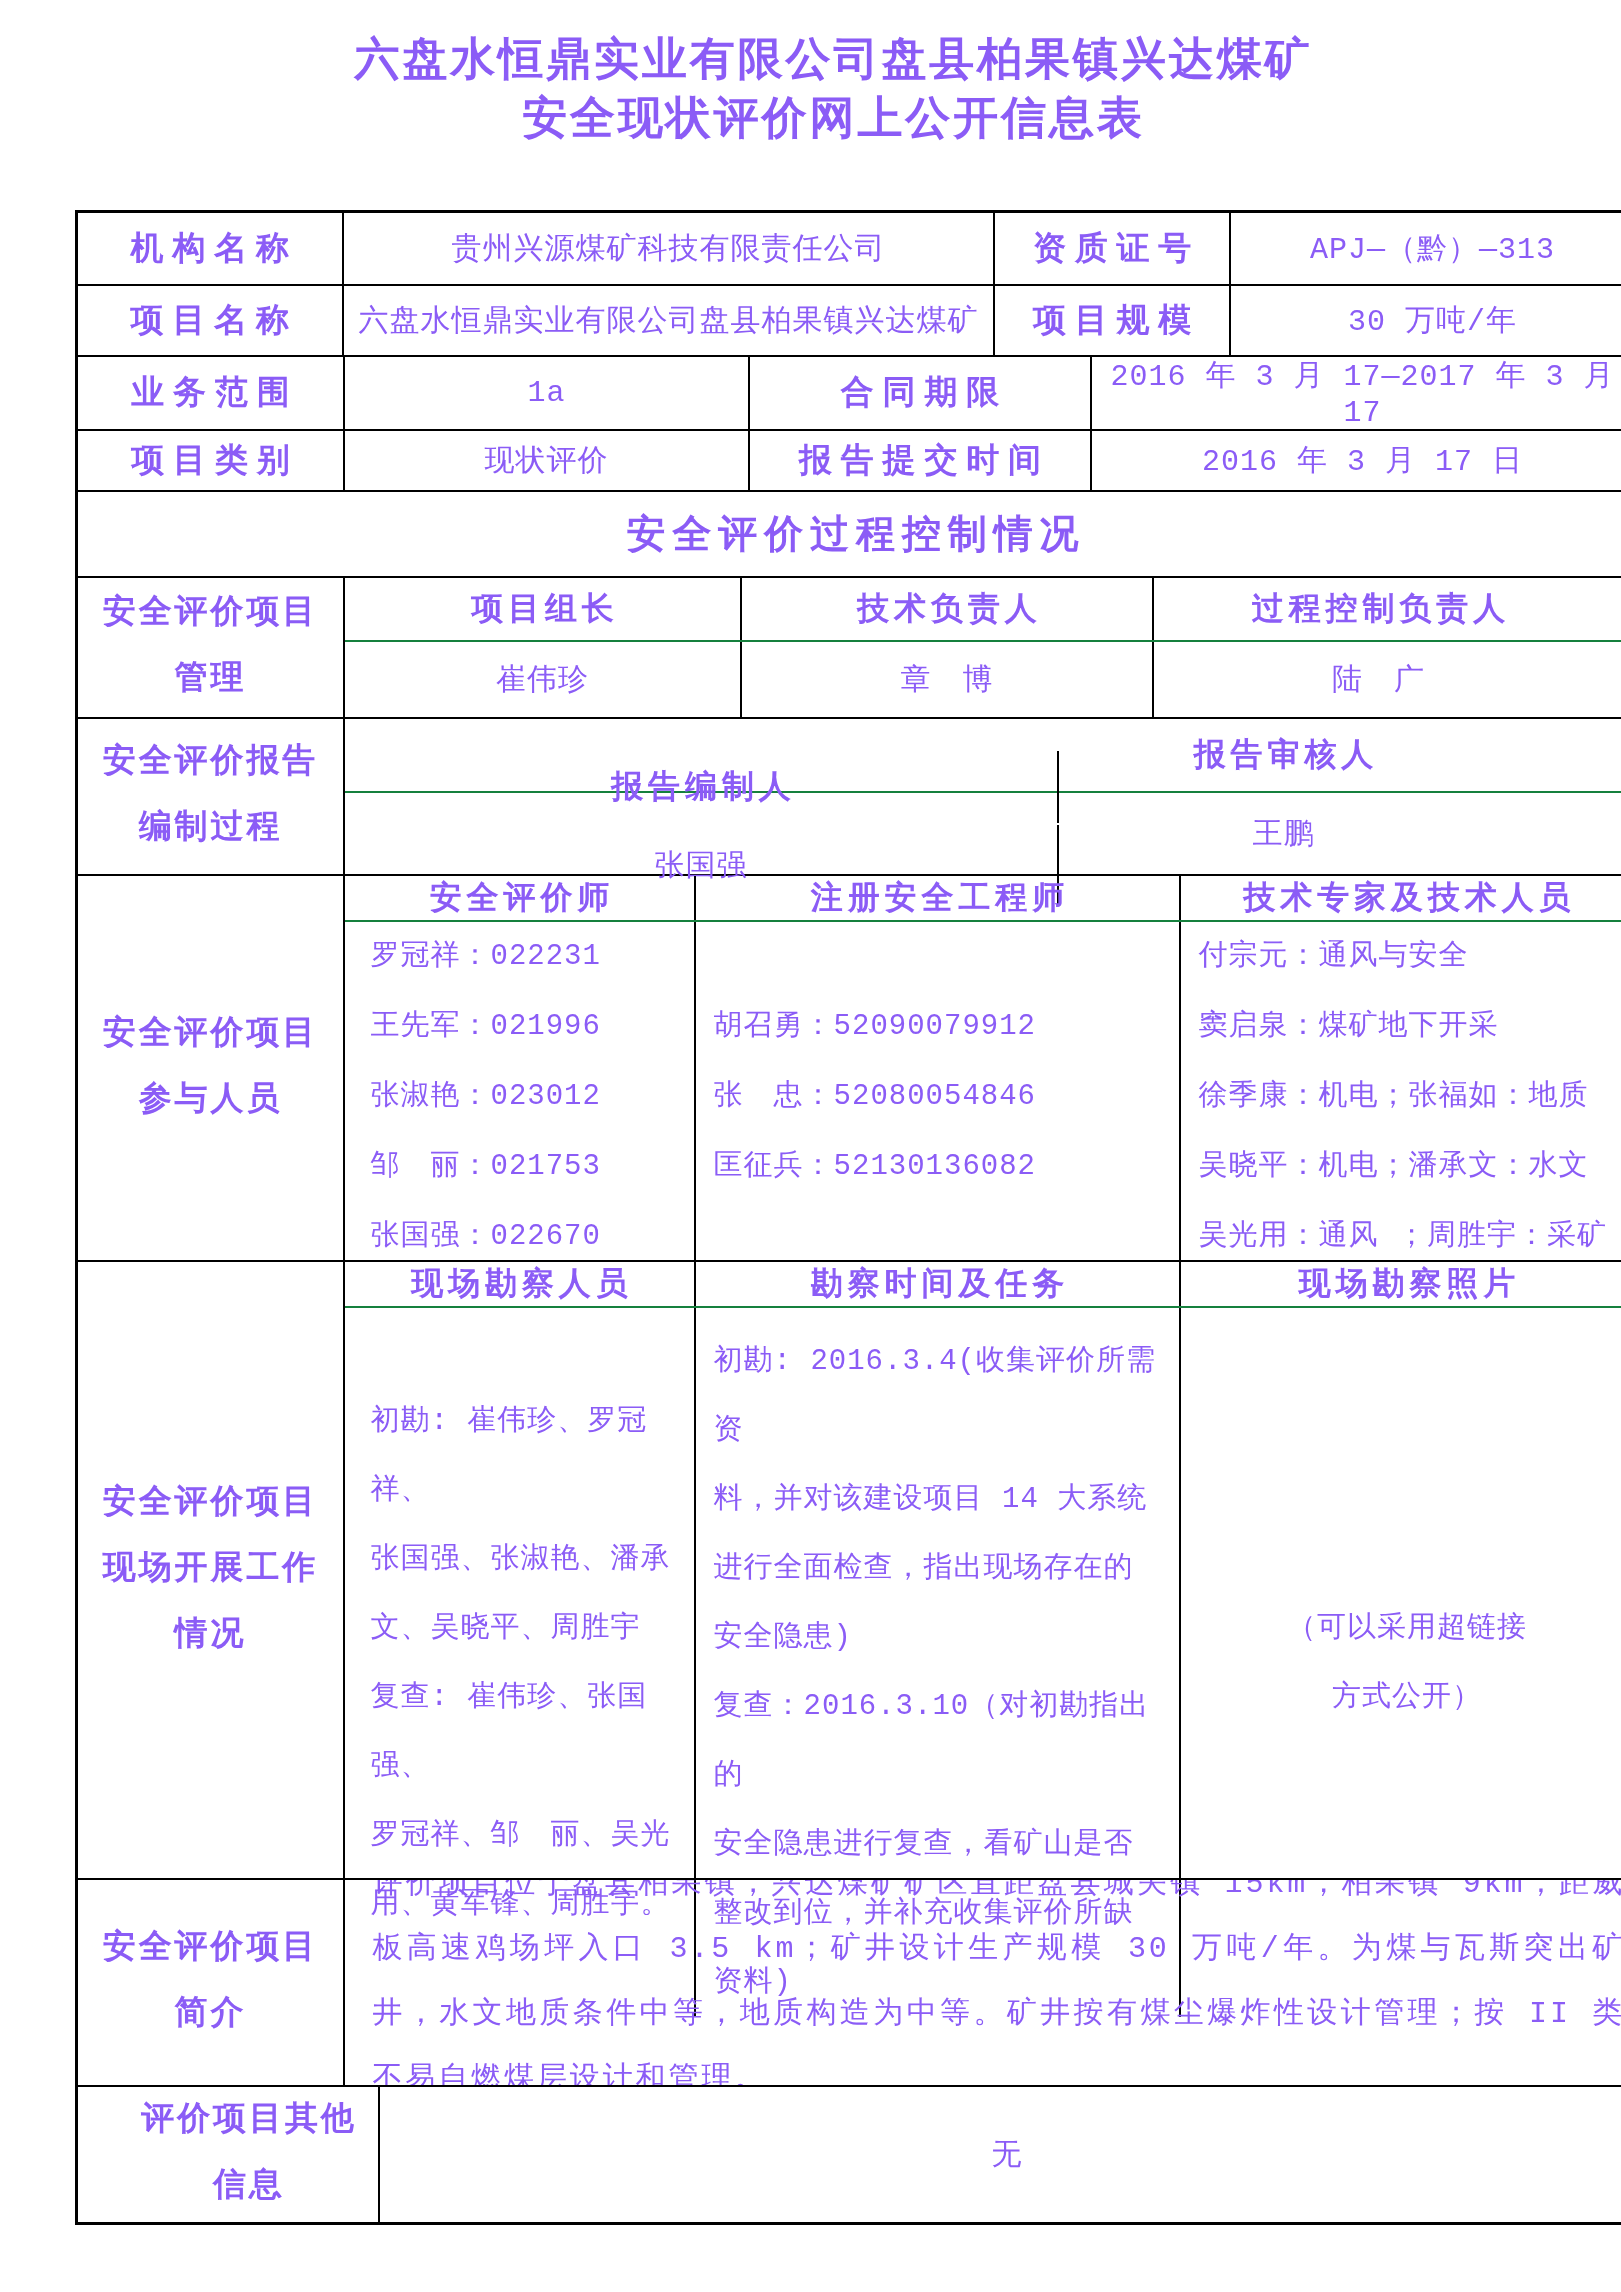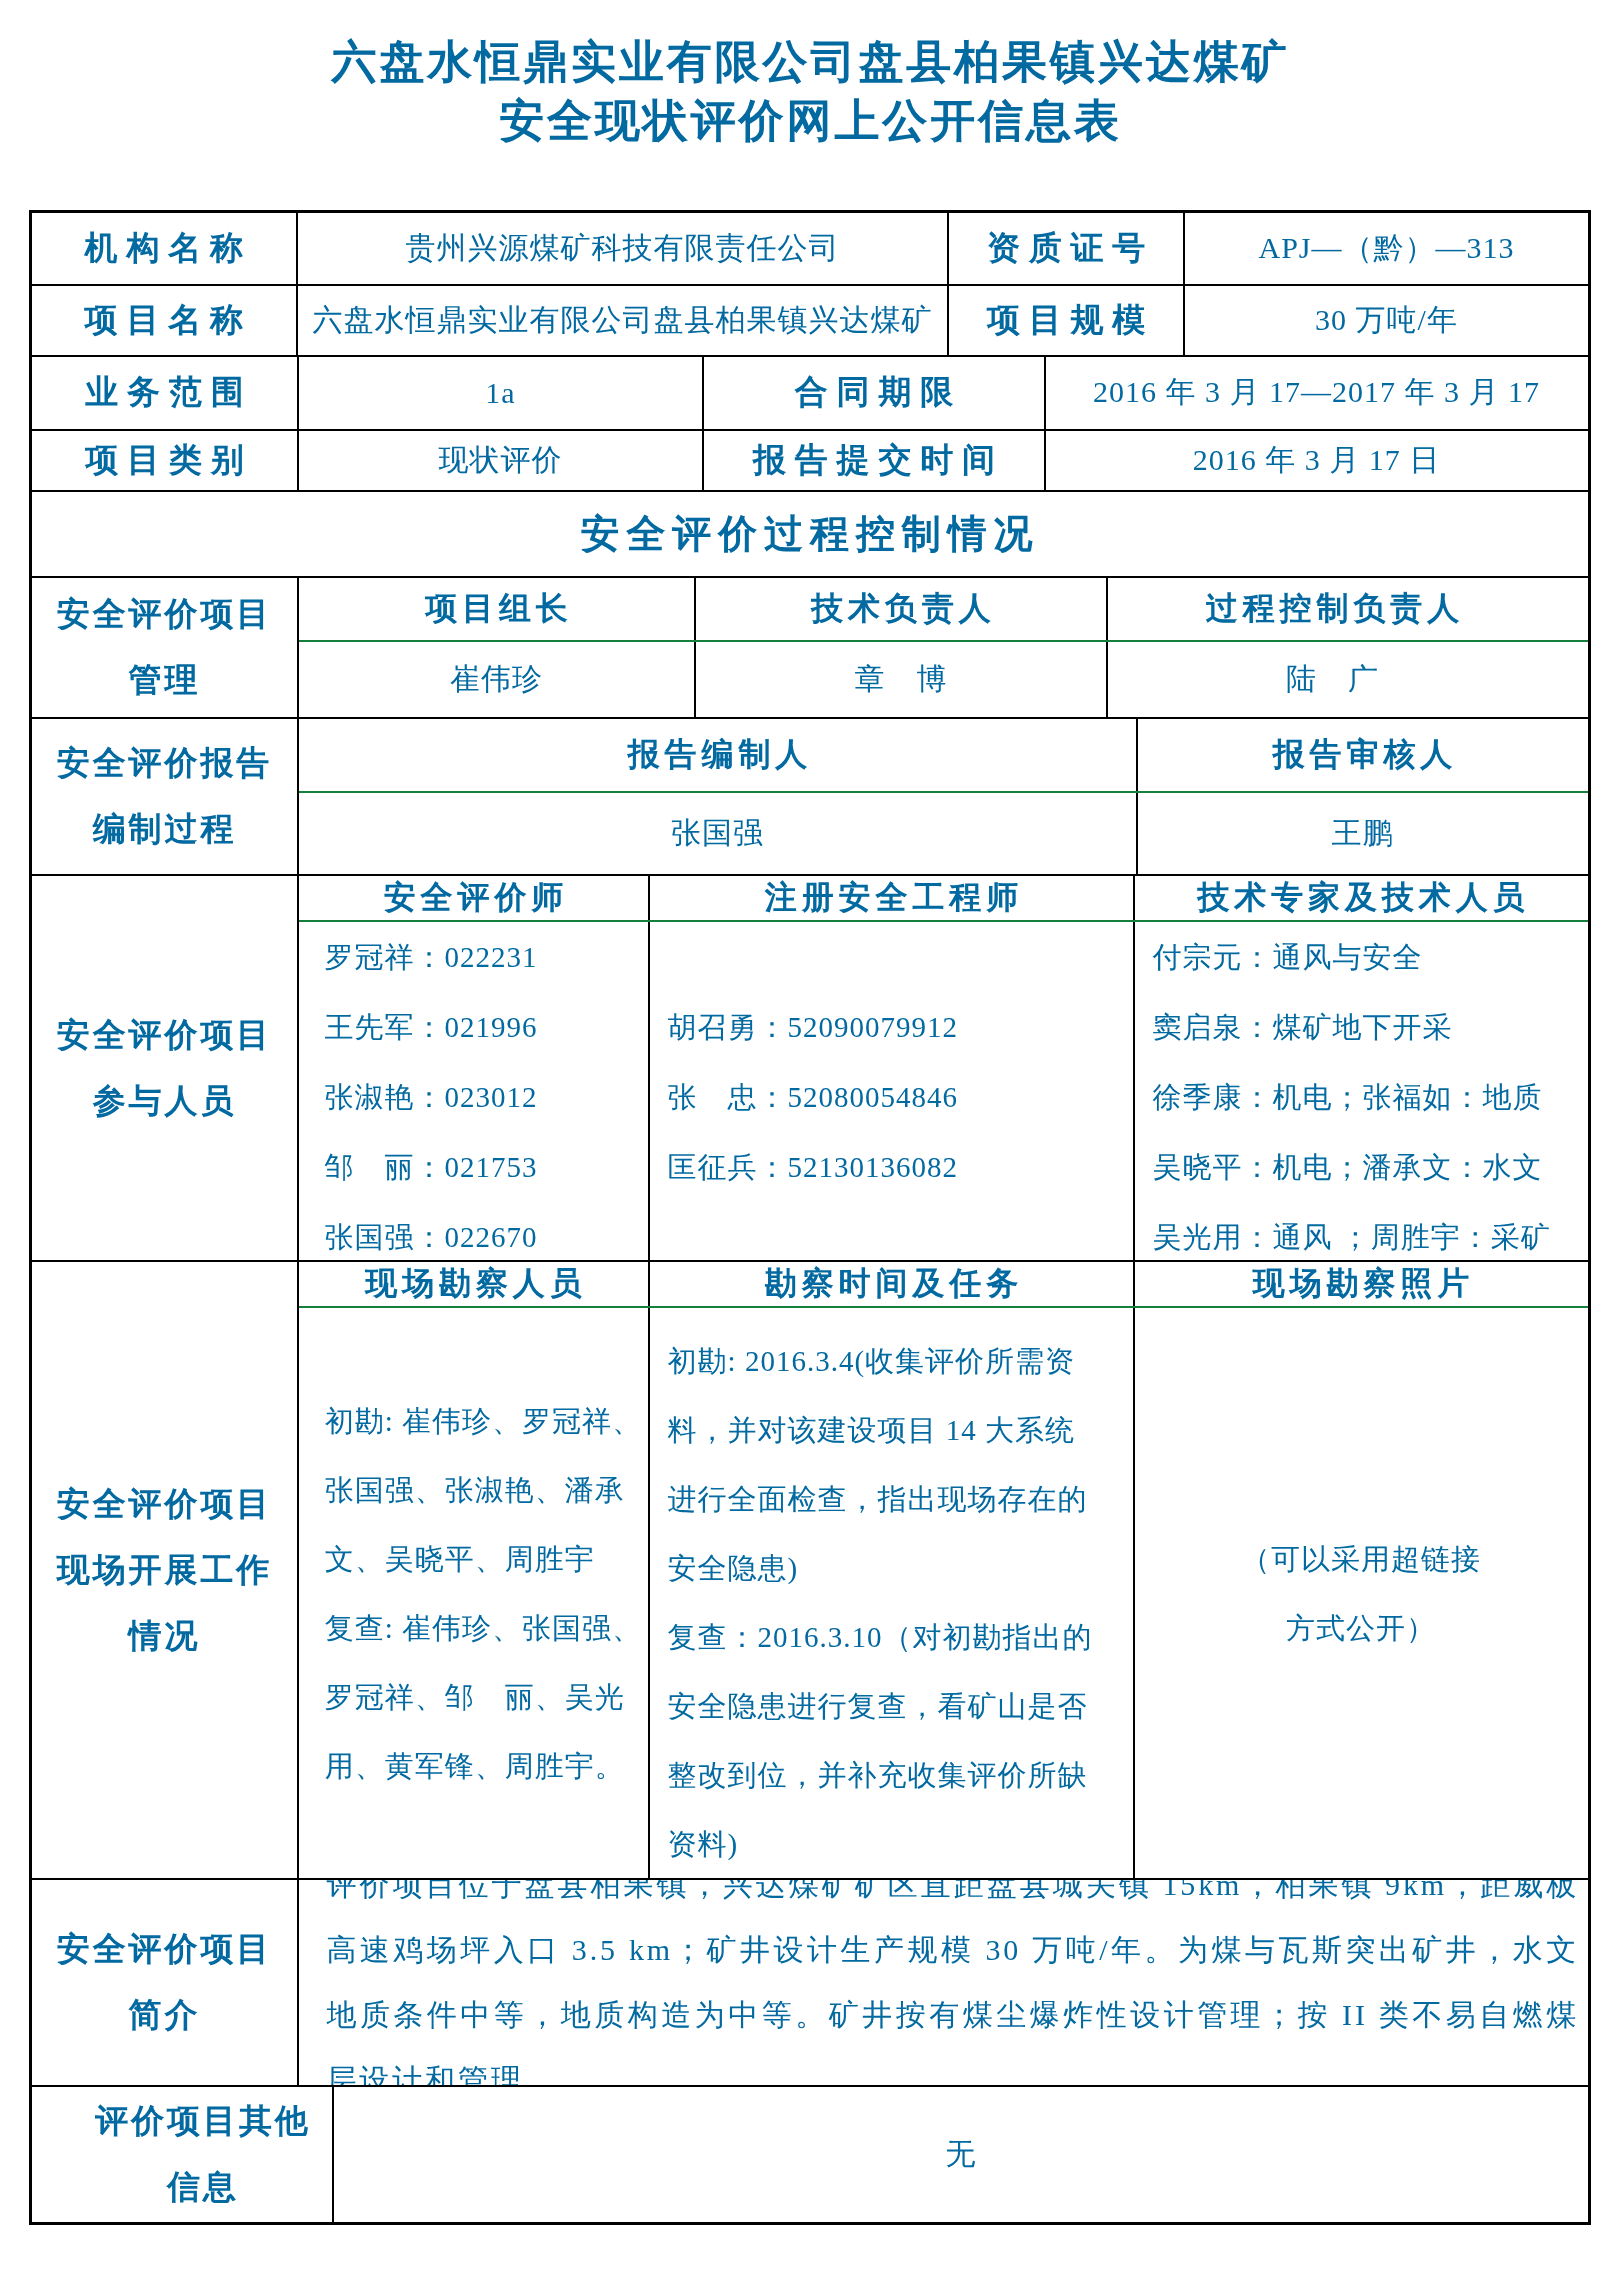--- a/index.html
+++ b/index.html
@@ -1,22 +1,23 @@
 <!DOCTYPE html>
 <html><head>
 <meta charset="utf-8">
 <style>
   * { margin:0; padding:0; box-sizing:border-box; }
   html,body { background:#ffffff; }
   .page {
     position:relative;
     width:1621px; height:2293px;
-    background:#ffffff; color:#0369a1;
-    font-family:Liberation Serif, serif;
+    background:#ffffff; color:#8b5cf6;
+    font-family:Liberation Mono, monospace;
     overflow:hidden;
+    padding-left:46px;
   }
   .title { text-align:center; font-weight:bold; font-size:45px; line-height:55px; letter-spacing:2.9px; }
   .title1 { padding-top:35px; }
   .title2 { margin-top:3.9px; }
 
   .tbl {
     margin:61px 29px 0 29px;
     width:1562px;
     border:3.9px solid #000;
   }
@@ -51,21 +52,21 @@
   .band-g  { height:157px; } .band-g .hrow { height:74px; }
   .band-h  { height:386px; } .band-h .hrow { height:65px; }
   .band-i  { height:618px; } .band-i .hrow { height:72px; }
   .band-j  { height:207px; }
   .band-k  { height:135px; }
 
   
   .w-r1a { width:655px; } .w-r1b { width:237px;text-align:right; } .w-r1c { width:405px; }
   .w-r3a { width:405px; } .w-r3b { width:342px; } .w-r3c { width:541px; }
   .w-fa { width:397px; } .w-fb { width:412px; } .w-fc { width:449px; }
-  .w-ga { width:839px; } .w-gb { width:449px; }
+  .w-ga { width:714px;margin-top:32px; } .w-gb { width:449px; }
   .w-ha { width:351px; } .w-hb { width:485px; } .w-hc { width:452px; }
   .w-j  { width:1288px; }
 
   .lines {
     font-size:29px; line-height:70px; white-space:pre-line;
     text-align:left; letter-spacing:1px;
   }
   .band-h .crow .c { justify-content:flex-start; }
   .cell-pad1 { padding-left:25.5px; }
   .cell-pad2 { padding-left:17.6px; }

